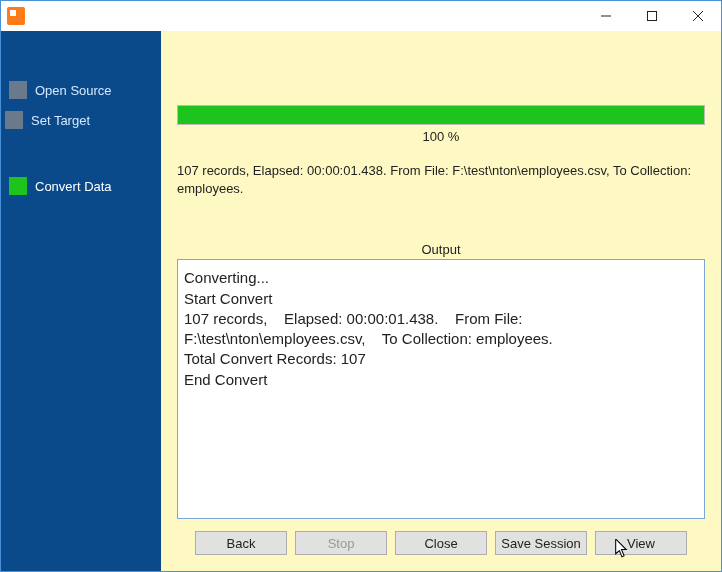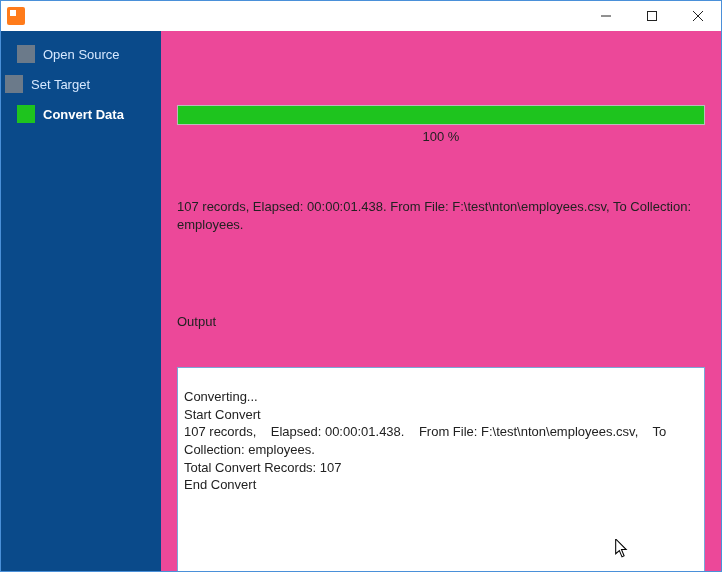--- a/index.html
+++ b/index.html
@@ -54,37 +54,36 @@
   }
   .navitem {
     display: flex;
     align-items: center;
     height: 30px;
     font-size: 13px;
     color: #d6e8ff;
     position: relative;
   }
   .navitem.child { padding-left: 4px; }
-  .navitem.root { padding-left: 16px; }
+  .navitem.root { padding-left: 8px; margin-top: 36px; }
   .navbox {
     width: 18px; height: 18px;
     background: #6b7a8a;
     margin-right: 8px;
     flex-shrink: 0;
   }
-  .navitem.active { color: #fff; font-weight: bold; text-align: center; }
+  .navitem.active { color: #fff; font-weight: normal; text-align: center; }
   .navitem.active .navbox { background: #1ec41e; }
   .main {
     flex: 1;
-    background: #ec4899;
+    background: #fef9c3;
     padding: 18px 16px 10px 16px;
     display: flex;
     flex-direction: column;
     position: relative;
-    gap: 36px;
   }
   .progress-container { margin-top: 56px; }
   .progressbar {
     height: 20px;
     border: 1px solid #bbb;
     background: #e8e8e8;
     position: relative;
   }
   .progressfill {
     height: 100%;
@@ -100,27 +99,28 @@
     margin-top: 18px;
     font-size: 13px;
     color: #222;
     line-height: 1.4;
   }
   .outputlabel {
     margin-top: 44px;
     font-size: 13px;
     color: #222;
     margin-bottom: 2px;
+    text-align: center;
   }
   .outputbox {
     flex: 1;
     border: 1px solid #7aa7d8;
     background: #fff;
-    padding: 20px 6px;
-    font-size: 13px;
+    padding: 8px 6px;
+    font-size: 15px;
     color: #222;
     line-height: 1.35;
     overflow-y: scroll;
     white-space: pre-wrap;
     min-height: 220px;
   }
   .btnrow {
     display: flex;
     gap: 8px;
     justify-content: center;
@@ -195,18 +195,25 @@
 
     <div class="statusline">107 records,    Elapsed: 00:00:01.438.    From File: F:\test\nton\employees.csv,    To Collection: employees.</div>
 
     <div class="outputlabel">Output</div>
     <div class="outputbox">Converting...
 Start Convert
 107 records,    Elapsed: 00:00:01.438.    From File: F:\test\nton\employees.csv,    To Collection: employees.
 Total Convert Records: 107
 End Convert</div>
 
+    <div class="btnrow">
+      <div class="btn">Back</div>
+      <div class="btn disabled">Stop</div>
+      <div class="btn">Close</div>
+      <div class="btn">Save Session</div>
+      <div class="btn">View</div>
+    </div>
 
     <svg class="cursor" style="left:454px; top:508px;" viewBox="0 0 12 19">
       <path d="M0 0 L0 14 L3.5 11 L6 17 L8 16 L5.5 10 L10 10 Z" fill="#fff" stroke="#000" stroke-width="1"></path>
     </svg>
   </div>
 </div>
 
 </body></html>

